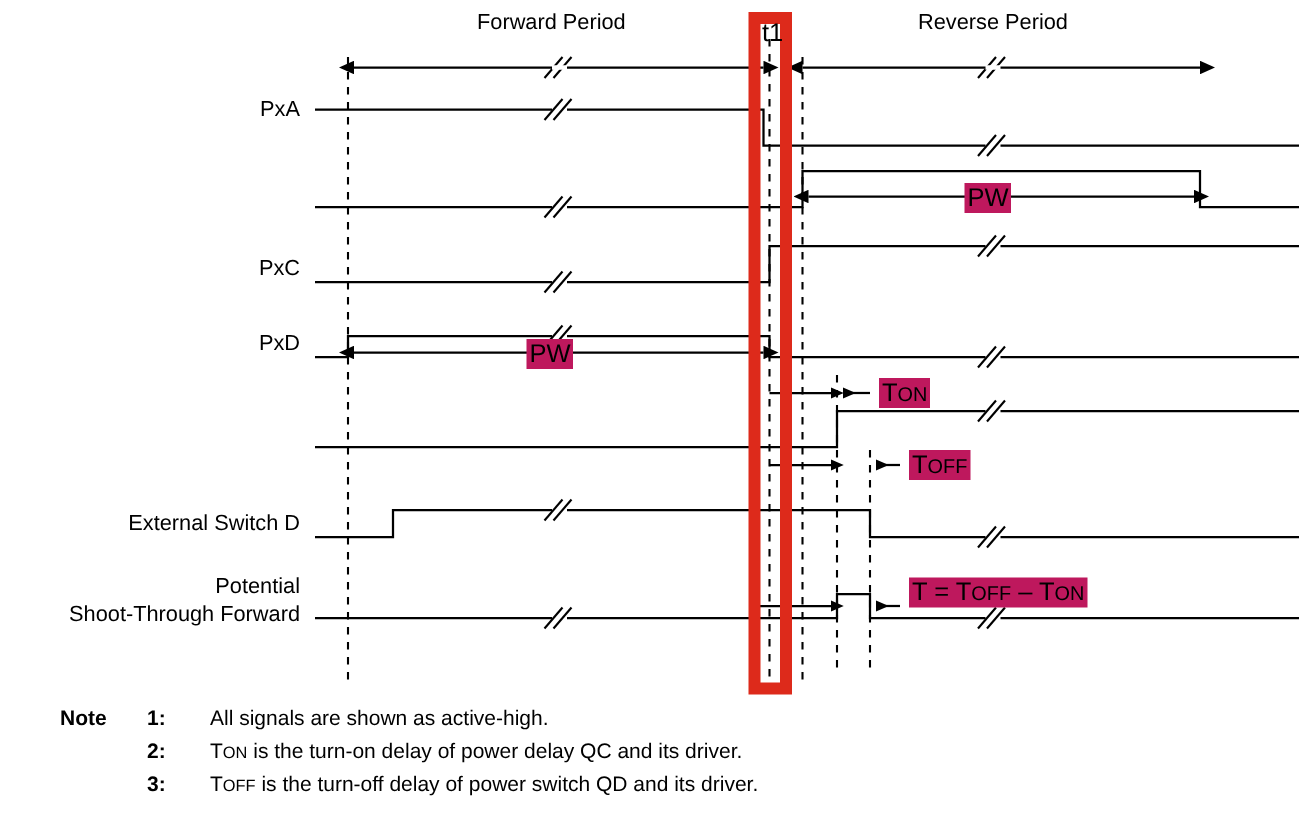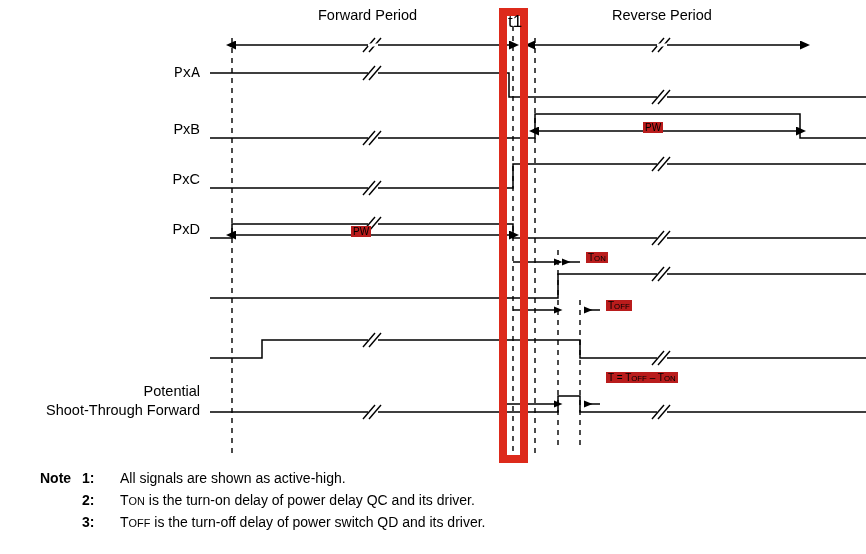--- a/index.html
+++ b/index.html
@@ -38,24 +38,24 @@
   }
   .period-title {
     position: absolute;
     font-size: 14.5px;
     font-family: "Liberation Sans", sans-serif;
     color: #000;
     white-space: nowrap;
   }
   .mark-label {
     position: absolute;
-    font-size: 10px;
-    font-family: "Liberation Sans", sans-serif;
-    color: #000;
-    background: #b91c1c;
+    font-size: 17px;
+    font-family: "Liberation Sans", sans-serif;
+    color: #000;
+    background: #be185d;
     white-space: nowrap;
     padding: 0 2px;
   }
   .t1-label {
     position: absolute;
     font-size: 17px;
     font-family: "Liberation Sans", sans-serif;
     color: #000;
     white-space: nowrap;
   }
@@ -66,35 +66,35 @@
     top: 470px;
     width: 790px;
     font-family: "Liberation Sans", sans-serif;
     font-size: 14px;
     color: #000;
   }
   .note-row {
     display: flex;
     align-items: baseline;
     margin-bottom: 6px;
+    gap: 16px;
   }
   .note-word {
     width: 42px;
     font-weight: bold;
     flex: 0 0 auto;
   }
   .note-num {
     width: 26px;
     font-weight: bold;
     flex: 0 0 auto;
     text-align: left;
   }
   .note-text {
     flex: 1 1 auto;
-    margin-left: 12px;
   }
 </style>
 </head>
 <body>
 
 <div id="stage">
 
   <svg class="diagram" viewBox="0 0 866 554">
     <defs>
       <marker id="arrL" markerWidth="11" markerHeight="9" refX="10" refY="4.5" orient="auto" markerUnits="userSpaceOnUse">
@@ -236,39 +236,39 @@
       <line x1="600" y1="404" x2="584" y2="404" marker-end="url(#arrLsm)"></line>
     </g>
 
     <rect x="503" y="12" width="21" height="447" fill="none" stroke="#DD2A1B" stroke-width="8"></rect>
   </svg>
 
   <div class="period-title" style="left:318px; top:7px;">Forward Period</div>
   <div class="period-title" style="left:612px; top:7px;">Reverse Period</div>
   <div class="t1-label" style="left:508px; top:12px;">t1</div>
 
-  <div class="sig-label" style="left:40px; top:65px; width:160px;font-family:Liberation Mono, monospace;">PxA</div>
-  <div class="sig-label" style="left:40px; top:121px; width:160px;">PxB</div>
+  <div class="sig-label" style="left:40px; top:65px; width:160px;">PxA</div>
   <div class="sig-label" style="left:40px; top:171px; width:160px;">PxC</div>
   <div class="sig-label" style="left:40px; top:221px; width:160px;">PxD</div>
+  <div class="sig-label" style="left:20px; top:341px; width:180px;">External Switch D</div>
   <div class="sig-label" style="left:20px; top:383px; width:180px;">Potential</div>
   <div class="sig-label" style="left:10px; top:402px; width:190px;">Shoot-Through Forward</div>
 
   <div class="mark-label" style="left:351px; top:226px;">PW</div>
   <div class="mark-label" style="left:643px; top:122px;">PW</div>
 
   <div class="mark-label" style="left:586px; top:252px;text-align:right;">
     <span>T</span><span class="sc">ON</span>
   </div>
 
   <div class="mark-label" style="left:606px; top:300px;text-align:center;">
     <span>T</span><span class="sc">OFF</span>
   </div>
 
-  <div class="mark-label" style="left:606px; top:372px;">
+  <div class="mark-label" style="left:606px; top:385px;">
     <span>T = </span><span>T</span><span class="sc">OFF</span><span> – </span><span>T</span><span class="sc">ON</span>
   </div>
 
   <div class="notes">
     <div class="note-row">
       <div class="note-word">Note</div>
       <div class="note-num">1:</div>
       <div class="note-text">All signals are shown as active-high.</div>
     </div>
     <div class="note-row">

